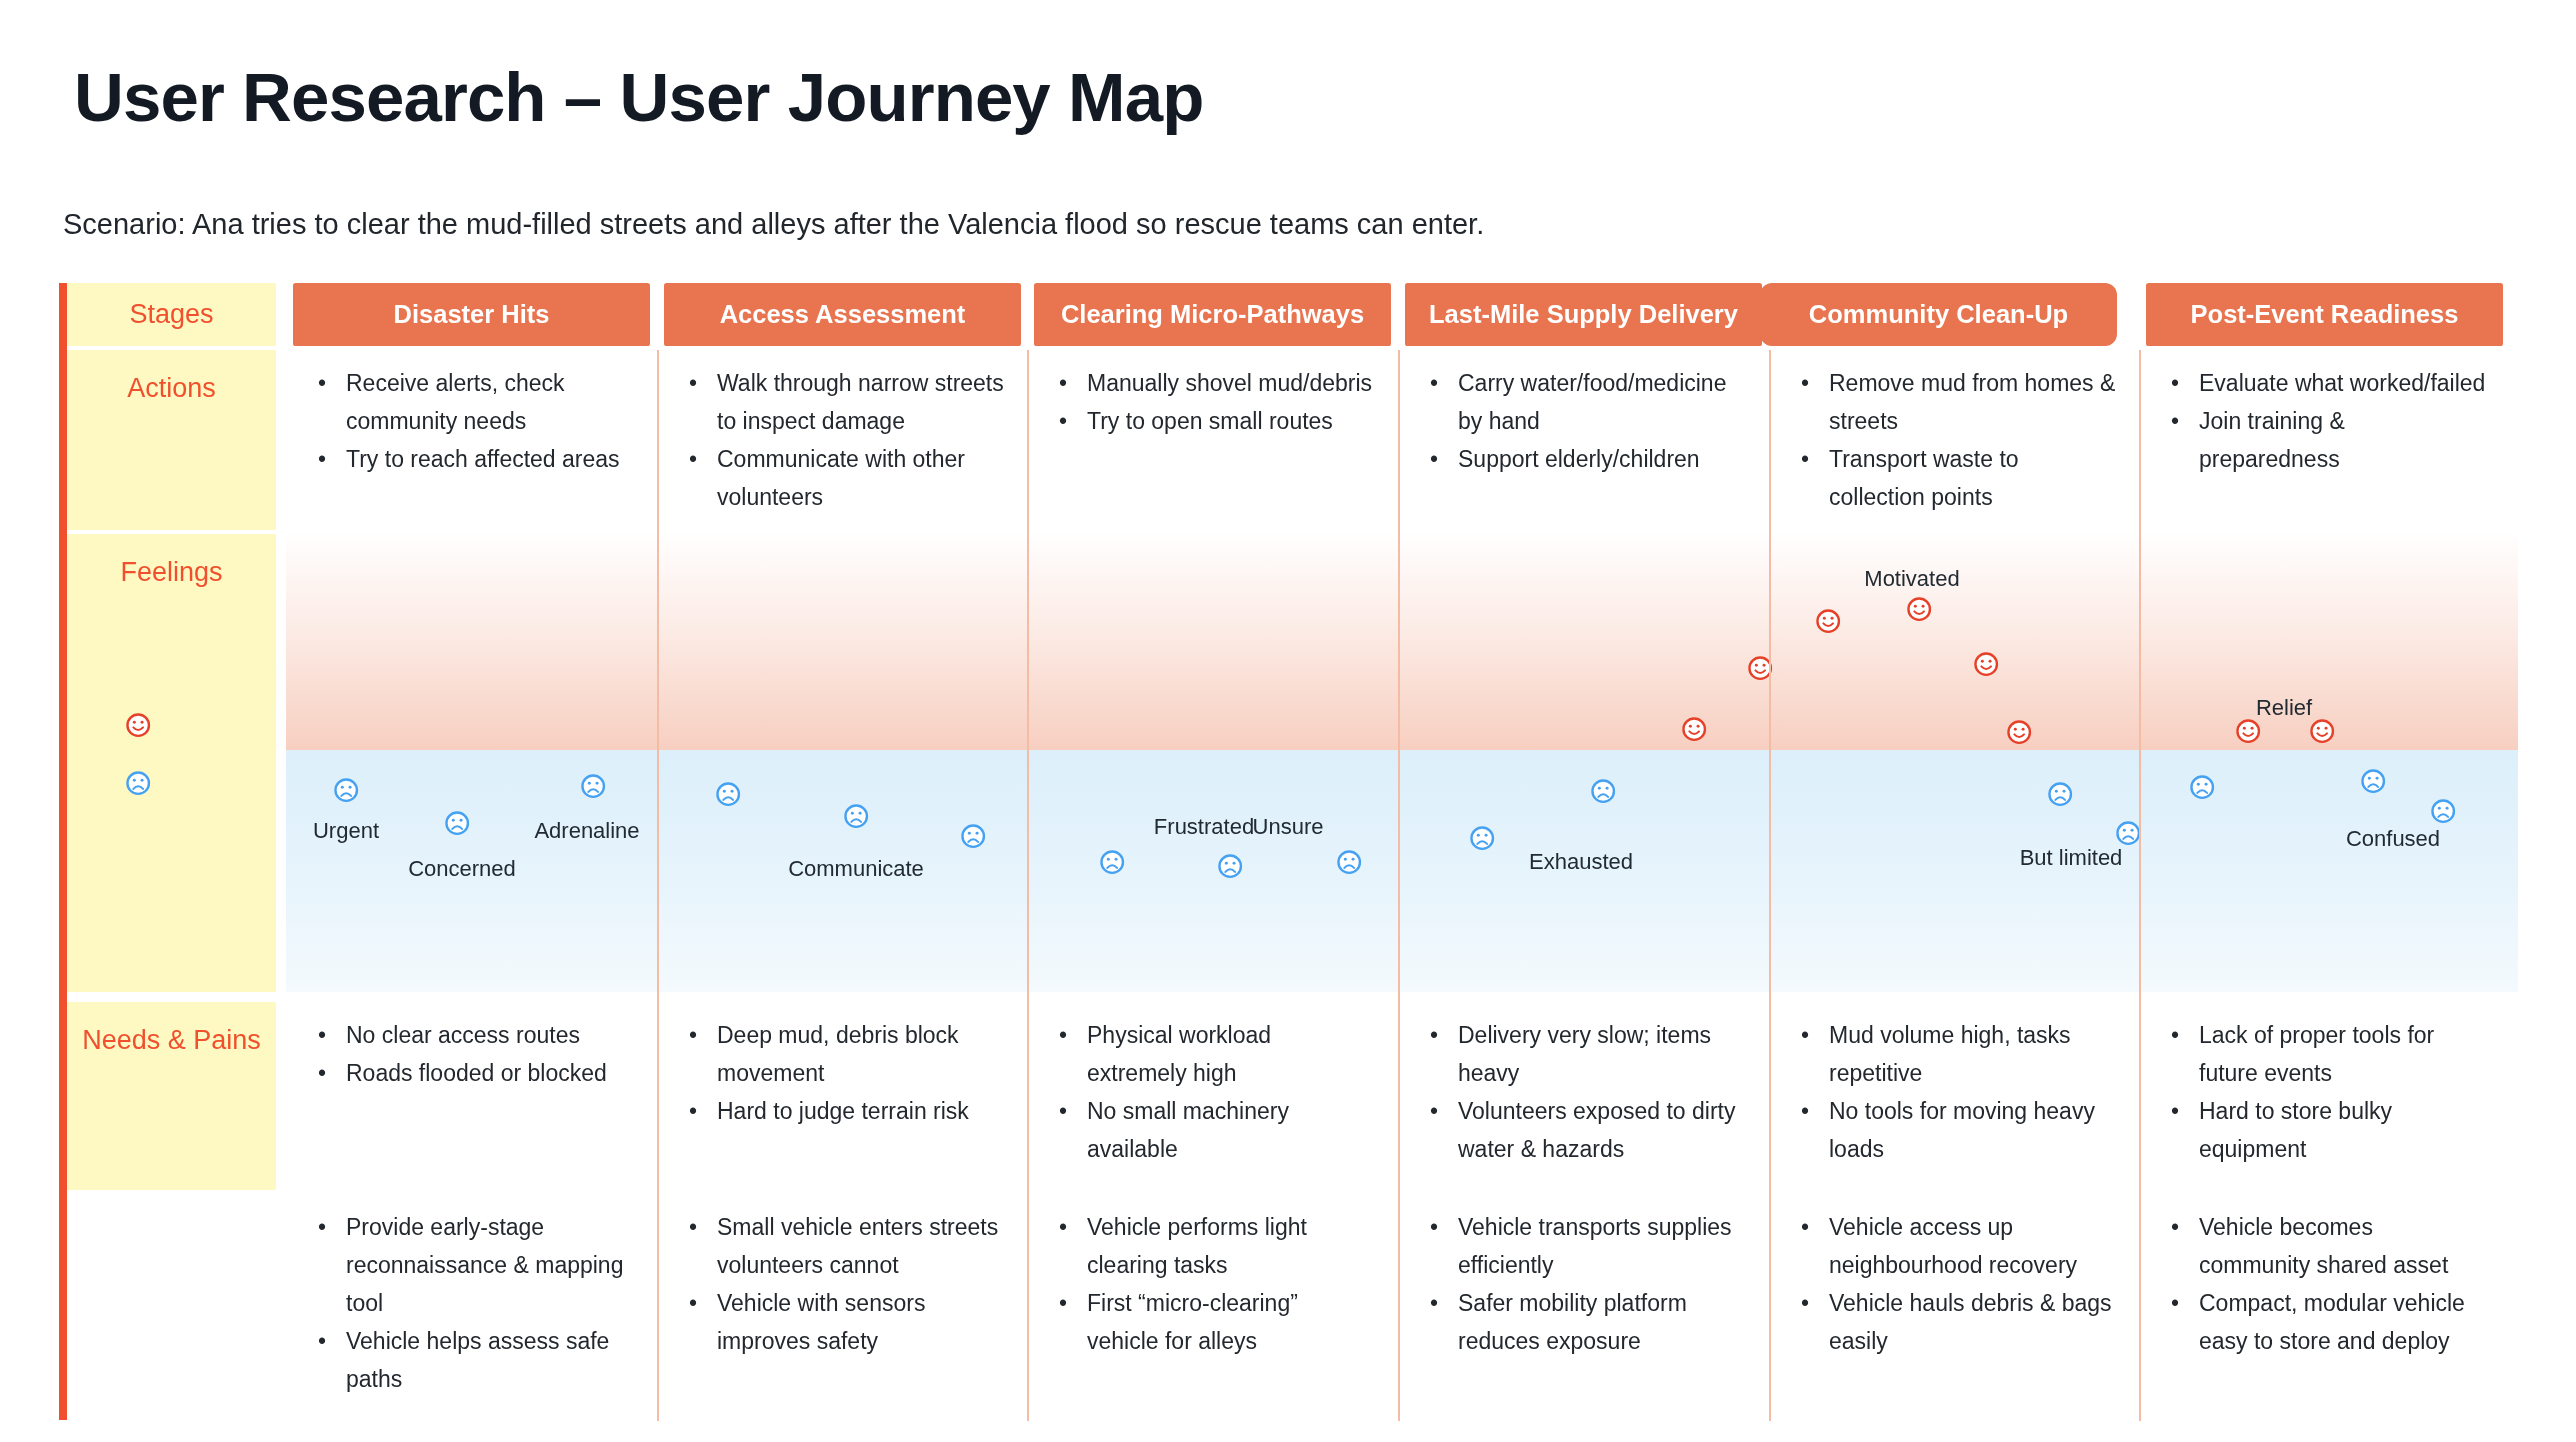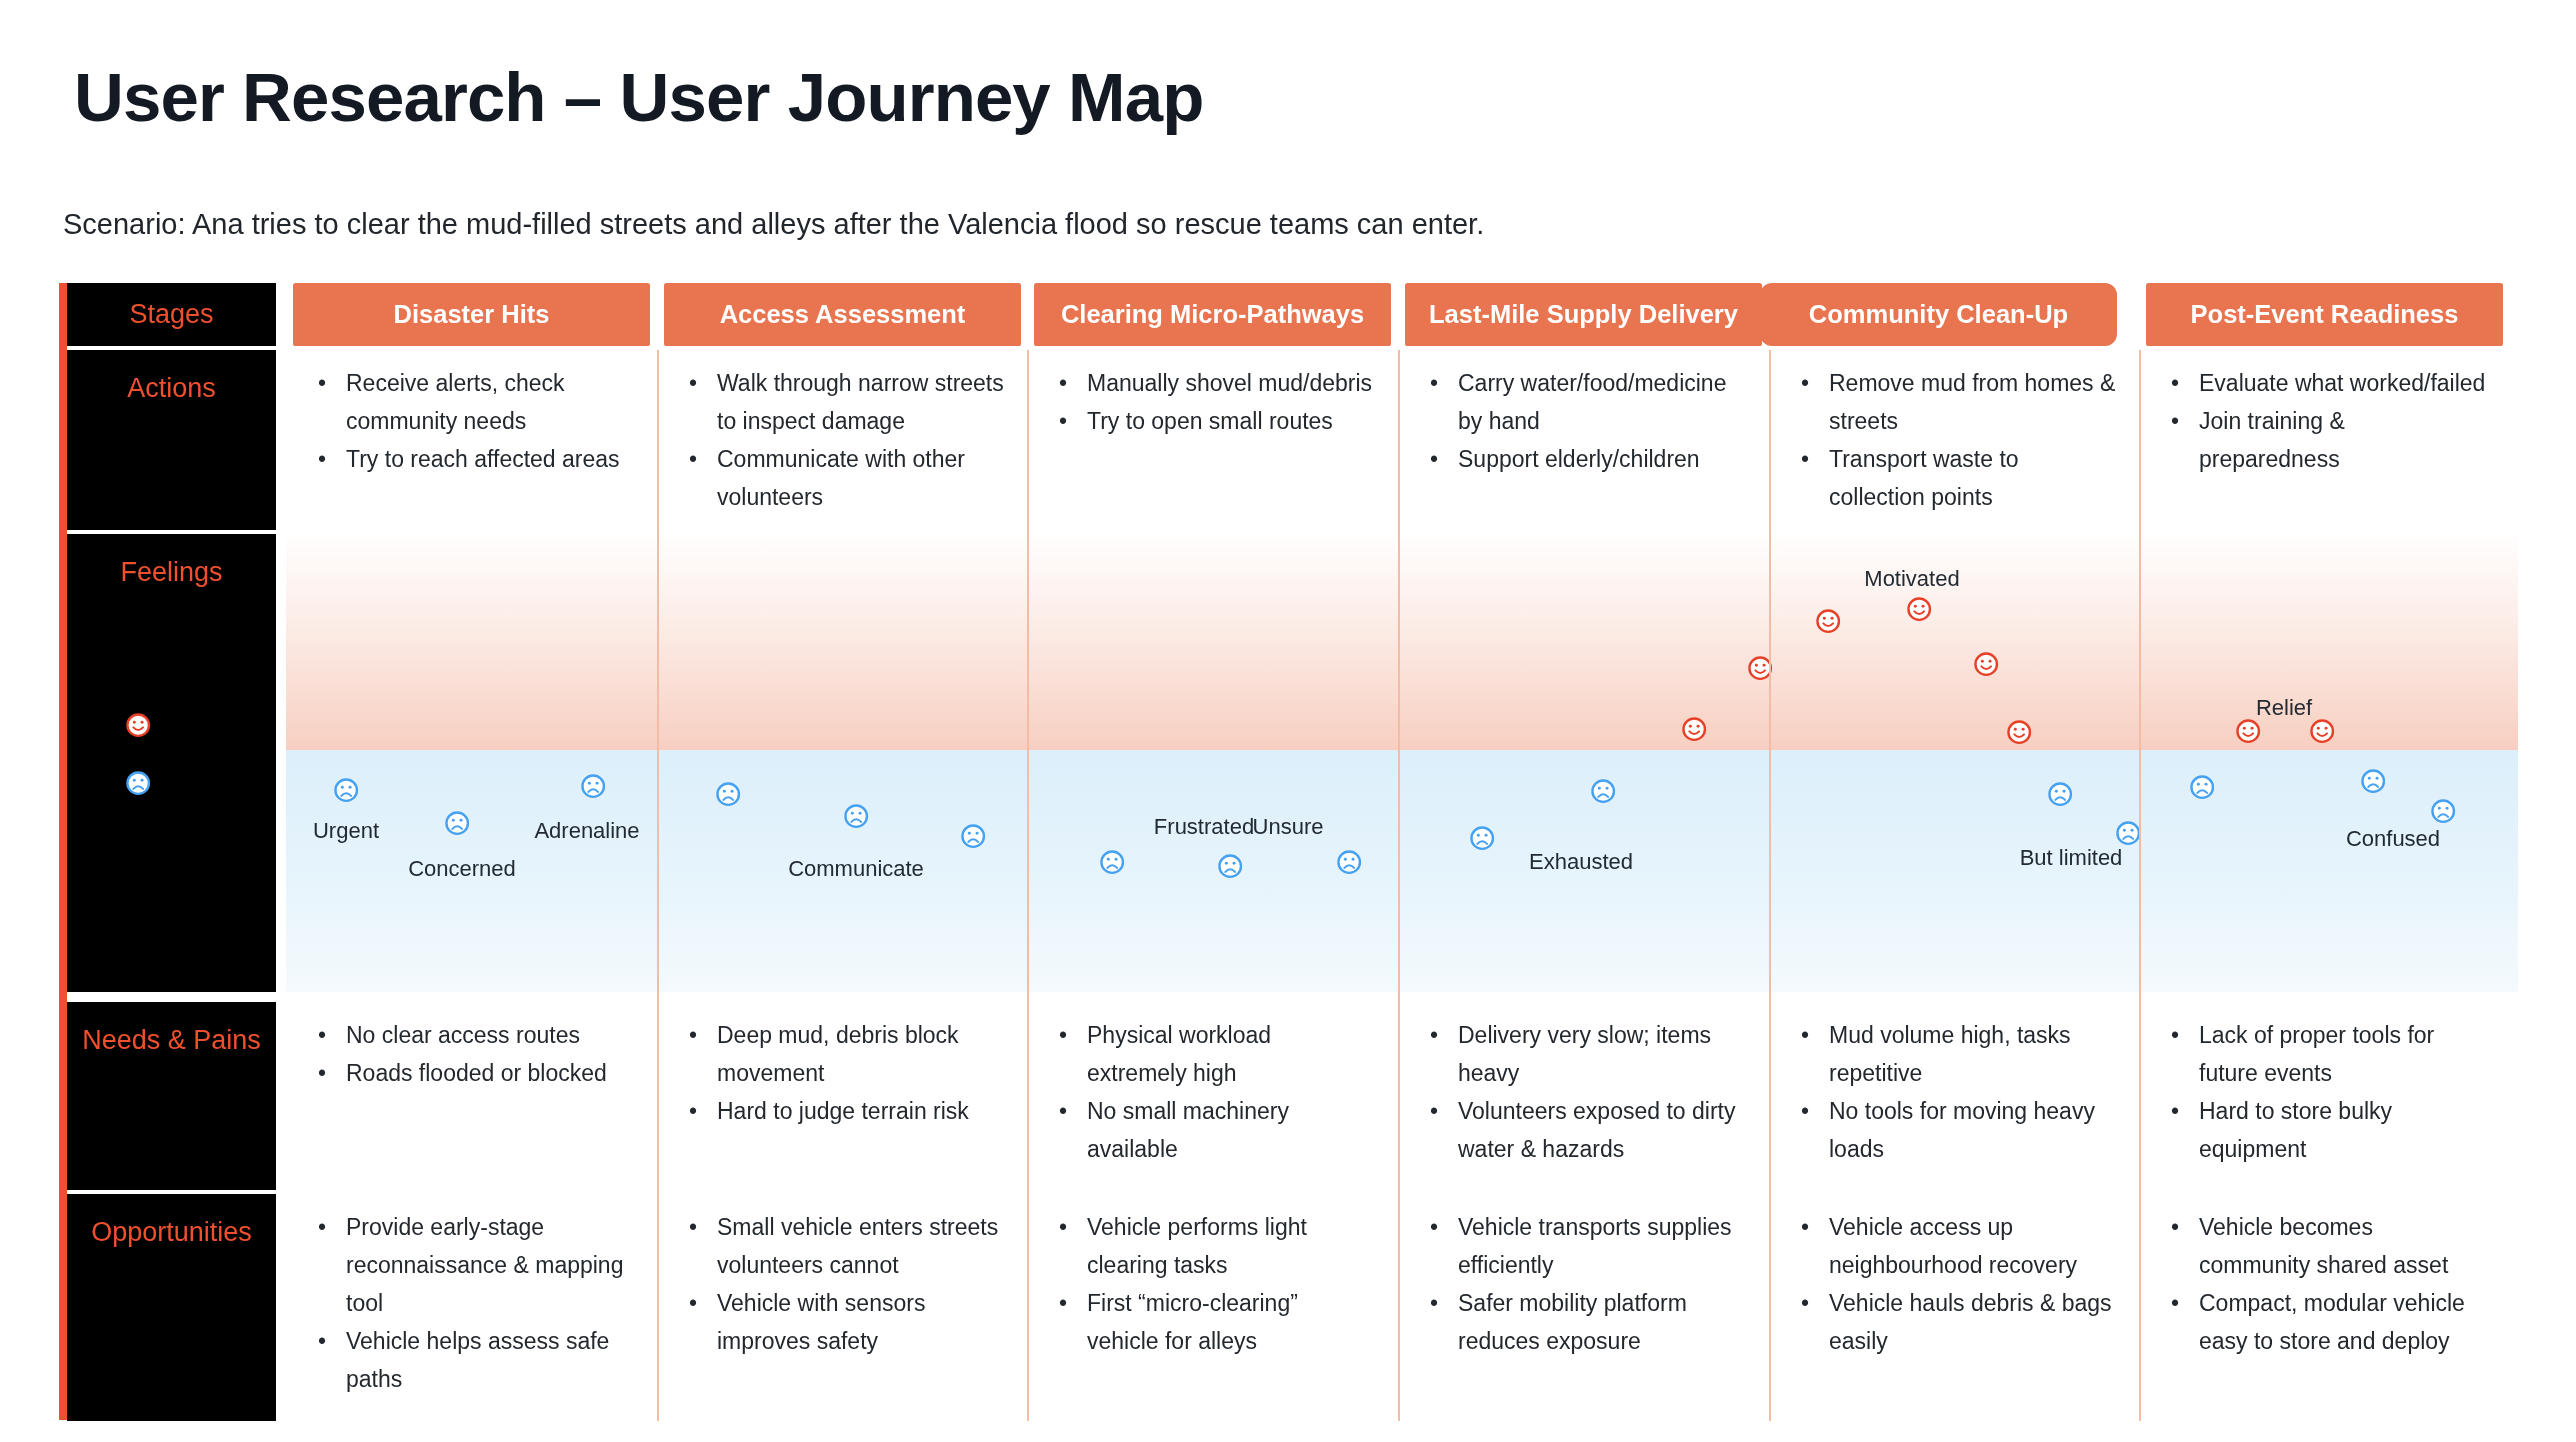--- a/index.html
+++ b/index.html
@@ -8,21 +8,21 @@
   .canvas{position:absolute;inset:0;}
 
   .page-title{position:absolute;left:62px;top:46px;margin:12px;
     font-size:69px;font-weight:700;letter-spacing:-0.9px;color:#131a23;}
   .scenario{position:absolute;left:63px;top:208px;margin:0;
     font-size:29px;font-weight:400;color:#21262c;}
 
   .accent-bar{position:absolute;left:59px;top:283px;width:8px;height:1137px;
     background:#F0502D;}
 
-  .label-cell{position:absolute;left:67px;width:209px;background:#000000;
+  .label-cell{position:absolute;left:67px;width:209px;background:#fef9c3;
     text-align:center;}
   .label-cell span{display:inline-block;font-size:27px;font-weight:500;color:#F0502D;}
   .lc-stages{top:283px;height:63px;line-height:63px;}
   .lc-actions{top:350px;height:180px;padding-top:0;}
   .lc-actions span,.lc-needs span,.lc-opp span,.lc-feelings span{margin-top:23px;}
   .lc-feelings{top:534px;height:458px;}
   .lc-needs{top:1002px;height:188px;}
   .lc-opp{top:1194px;height:227px;}
 
   .header-row{position:absolute;left:286px;top:283px;width:2232px;height:63px;}
@@ -88,23 +88,20 @@
             <circle cx="10.6" cy="11.6" r="1.7" fill="#45A1F2"></circle>
             <circle cx="19.4" cy="11.6" r="1.7" fill="#45A1F2"></circle>
             <path d="M 9.5 21.5 Q 15 15.5 20.5 21.5" fill="none" stroke="#45A1F2" stroke-width="2.3" stroke-linecap="round"></path>
           </svg>
         </div>
       </div>
   </div>
   <div class="label-cell lc-needs">
     <span>Needs &amp; Pains</span>
   </div>
-  <div class="label-cell lc-opp">
-    <span>Opportunities</span>
-  </div>
 
   <div class="header-row" id="header-row">
       <div class="stage-header" style="left: 7px;">Disaster Hits</div>
       <div class="stage-header" style="left: 378px;">Access Assessment</div>
       <div class="stage-header" style="left: 748px;">Clearing Micro-Pathways</div>
       <div class="stage-header" style="left: 1119px;">Last-Mile Supply Delivery</div>
       <div class="stage-header" style="left: 1474px; border-radius: 12px;">Community Clean-Up</div>
       <div class="stage-header" style="left: 1860px;">Post-Event Readiness</div>
     </div>
 

